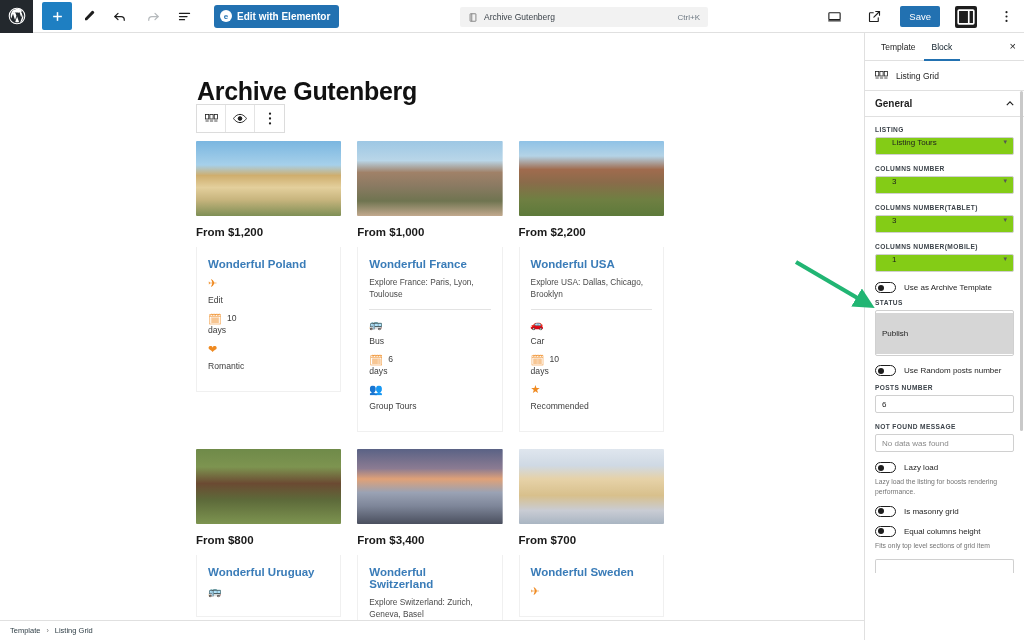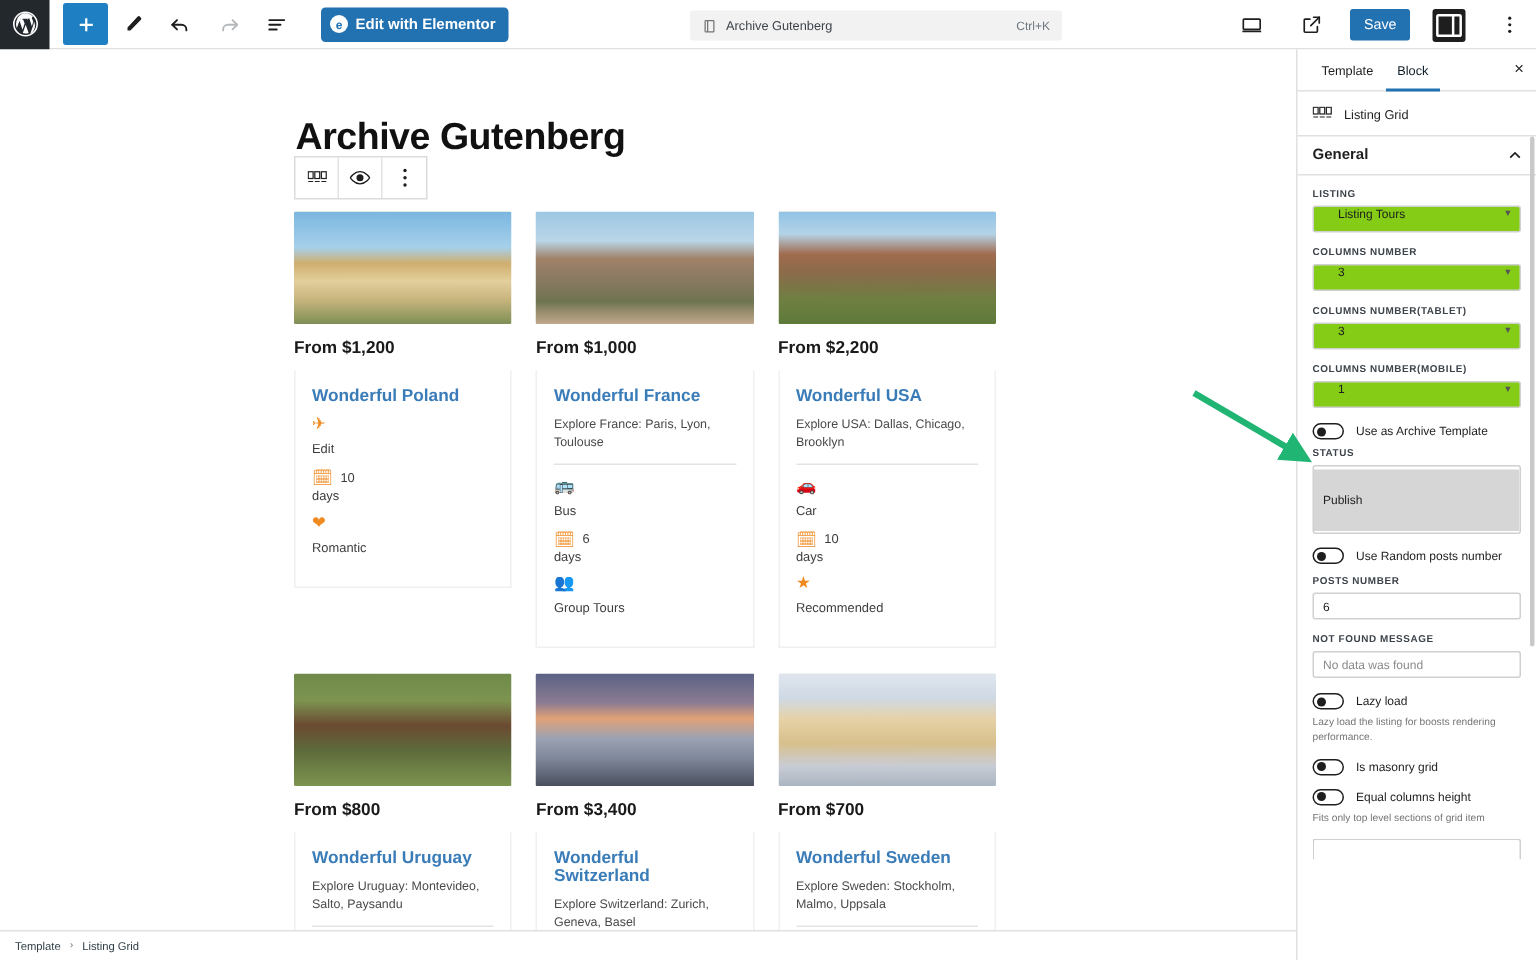--- a/index.html
+++ b/index.html
@@ -379,21 +379,20 @@
           <span class="meta-text">Recommended</span>
         </div>
       </div>
     </div>
 
     <div class="card">
       <div class="card-img" style="background-image:linear-gradient(180deg,#6f8a49 0%,#7d9450 24%,#6b4a32 46%,#5d6a3a 68%,#7d9450 100%);"></div>
       <div class="card-price">From $800</div>
       <div class="card-body">
         <div class="card-title">Wonderful Uruguay</div>
-        <div class="card-desc">Explore Uruguay: Montevideo, Salto, Paysandu</div>
         <div class="meta-row">
           <span class="meta-icon">🚌</span>
 
         </div>
 
       </div>
     </div>
 
     <div class="card">
       <div class="card-img" style="background-image:linear-gradient(180deg,#5a6285 0%,#8b7b92 26%,#e0a177 40%,#9aa2b4 58%,#7e8699 76%,#4a4f5e 100%);"></div>
@@ -407,21 +406,20 @@
         </div>
 
       </div>
     </div>
 
     <div class="card">
       <div class="card-img" style="background-image:linear-gradient(180deg,#dfe6ee 0%,#cfd9e4 22%,#e6d2a8 40%,#d8c08c 62%,#c9ccd4 82%,#a9b5c2 100%);"></div>
       <div class="card-price">From $700</div>
       <div class="card-body">
         <div class="card-title">Wonderful Sweden</div>
-        <div class="card-desc">Explore Sweden: Stockholm, Malmo, Uppsala</div>
         <div class="meta-row">
           <span class="meta-icon">✈</span>
 
         </div>
 
       </div>
     </div>
 
   </div>
 

